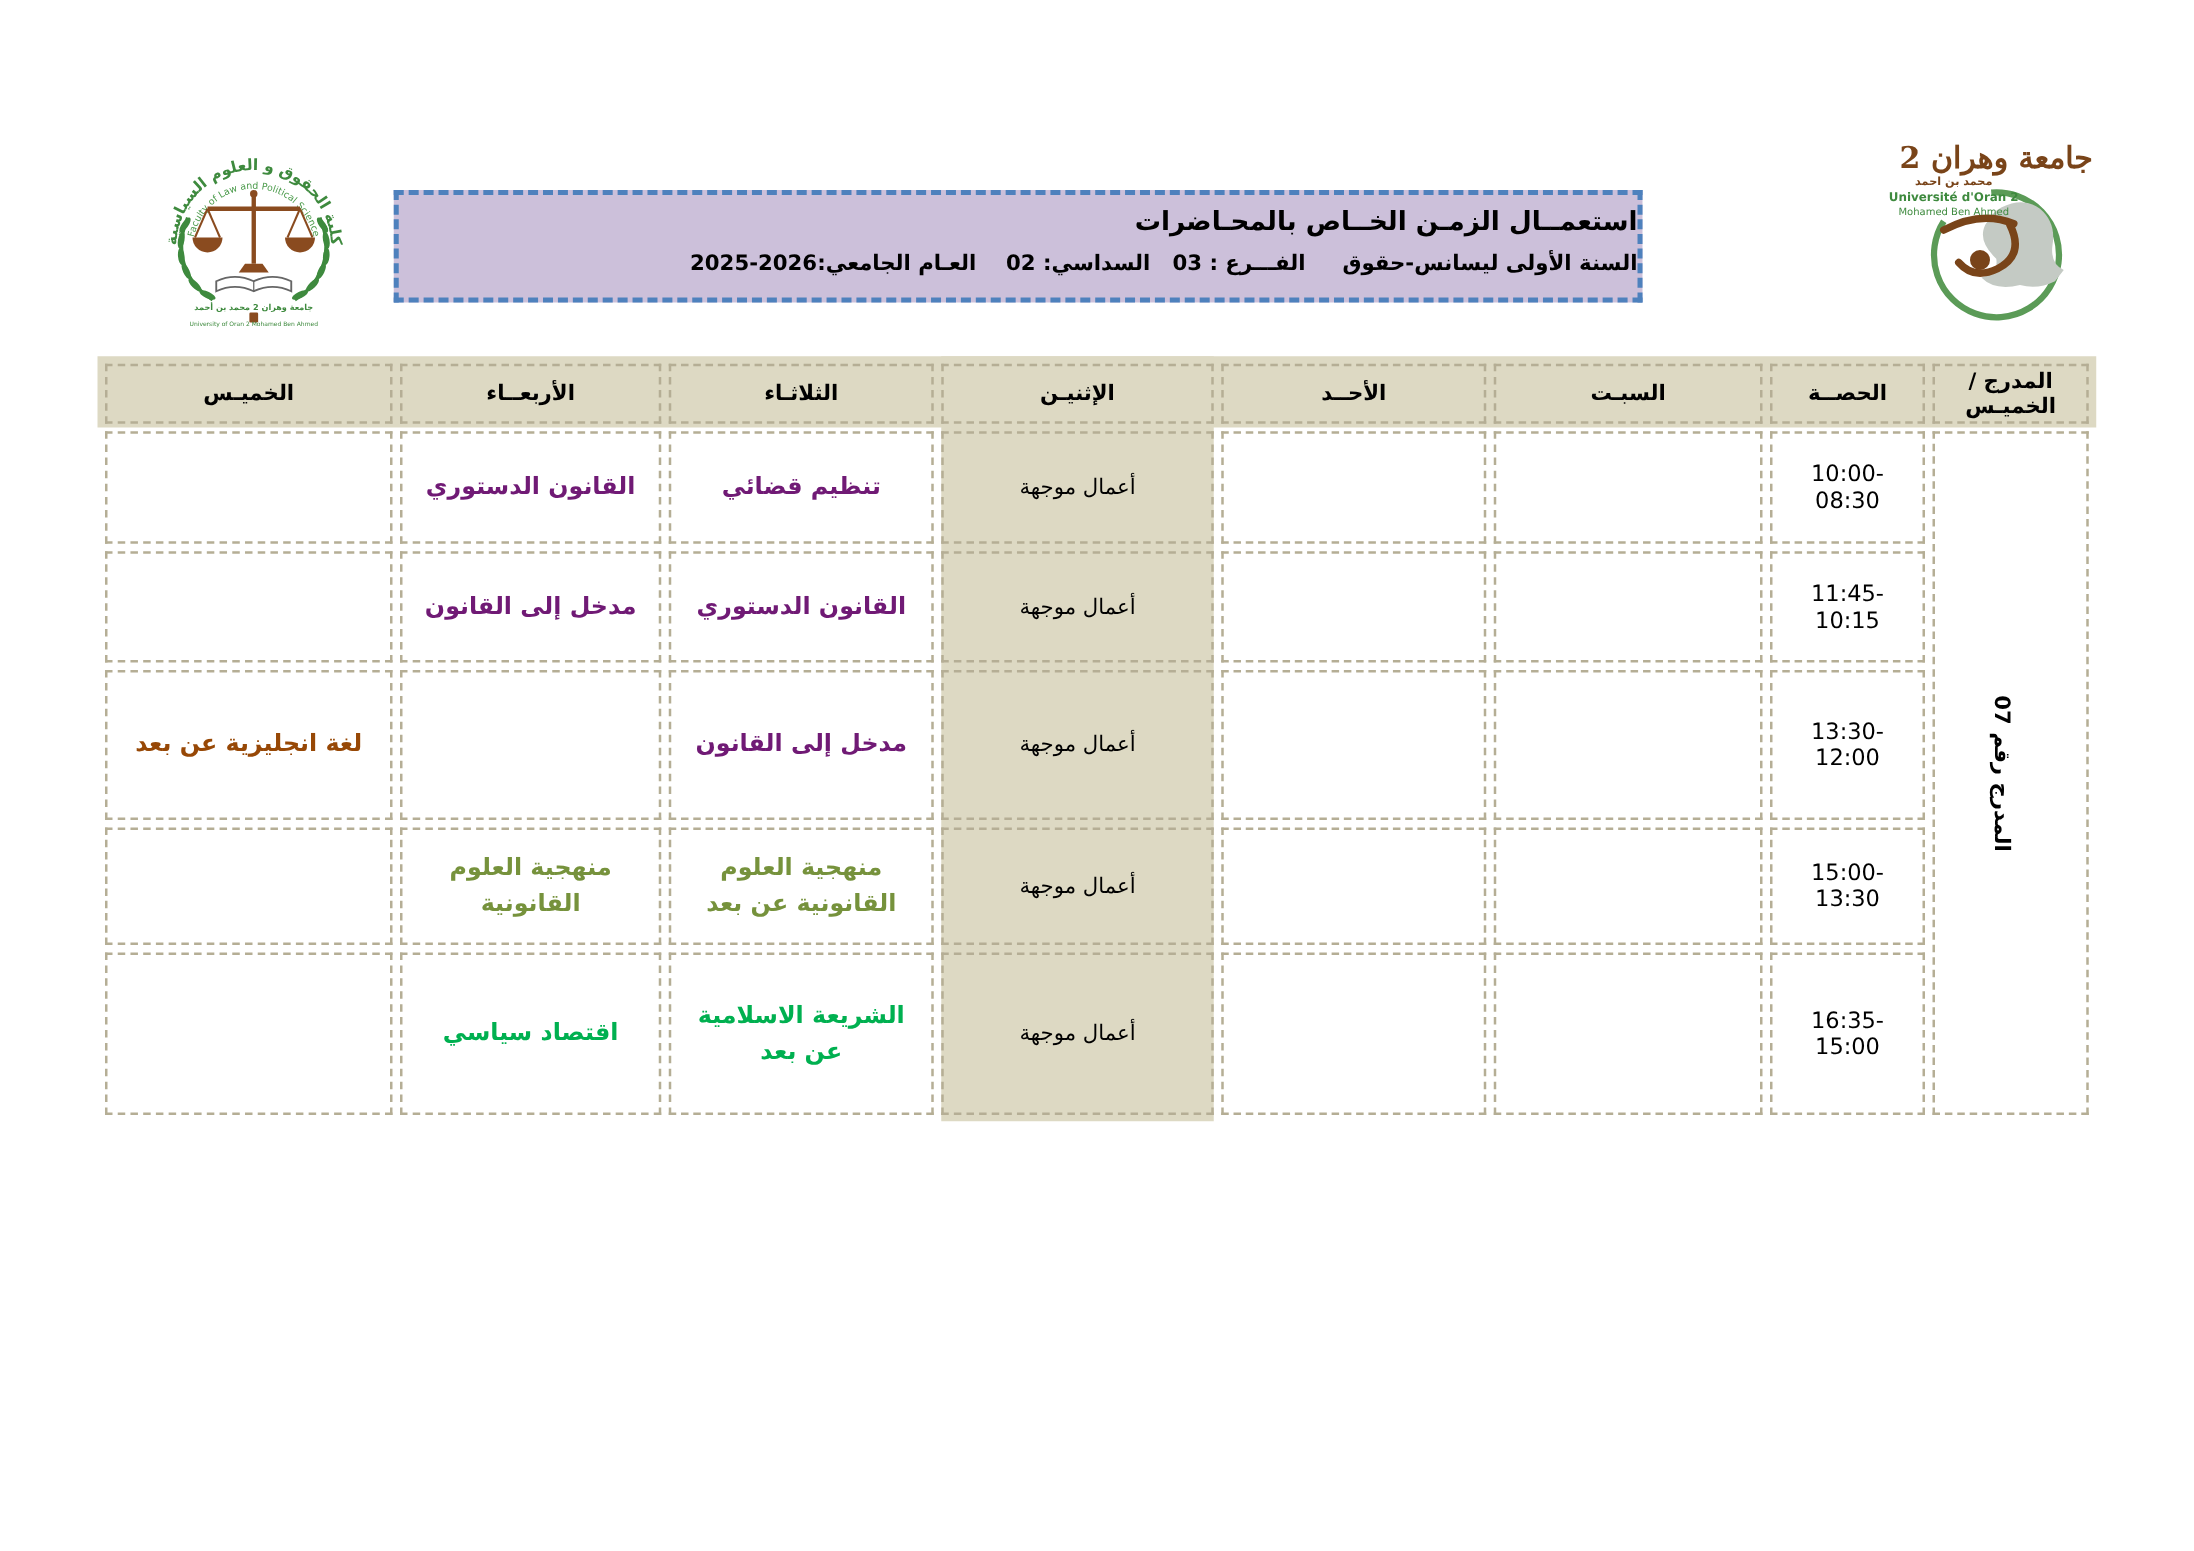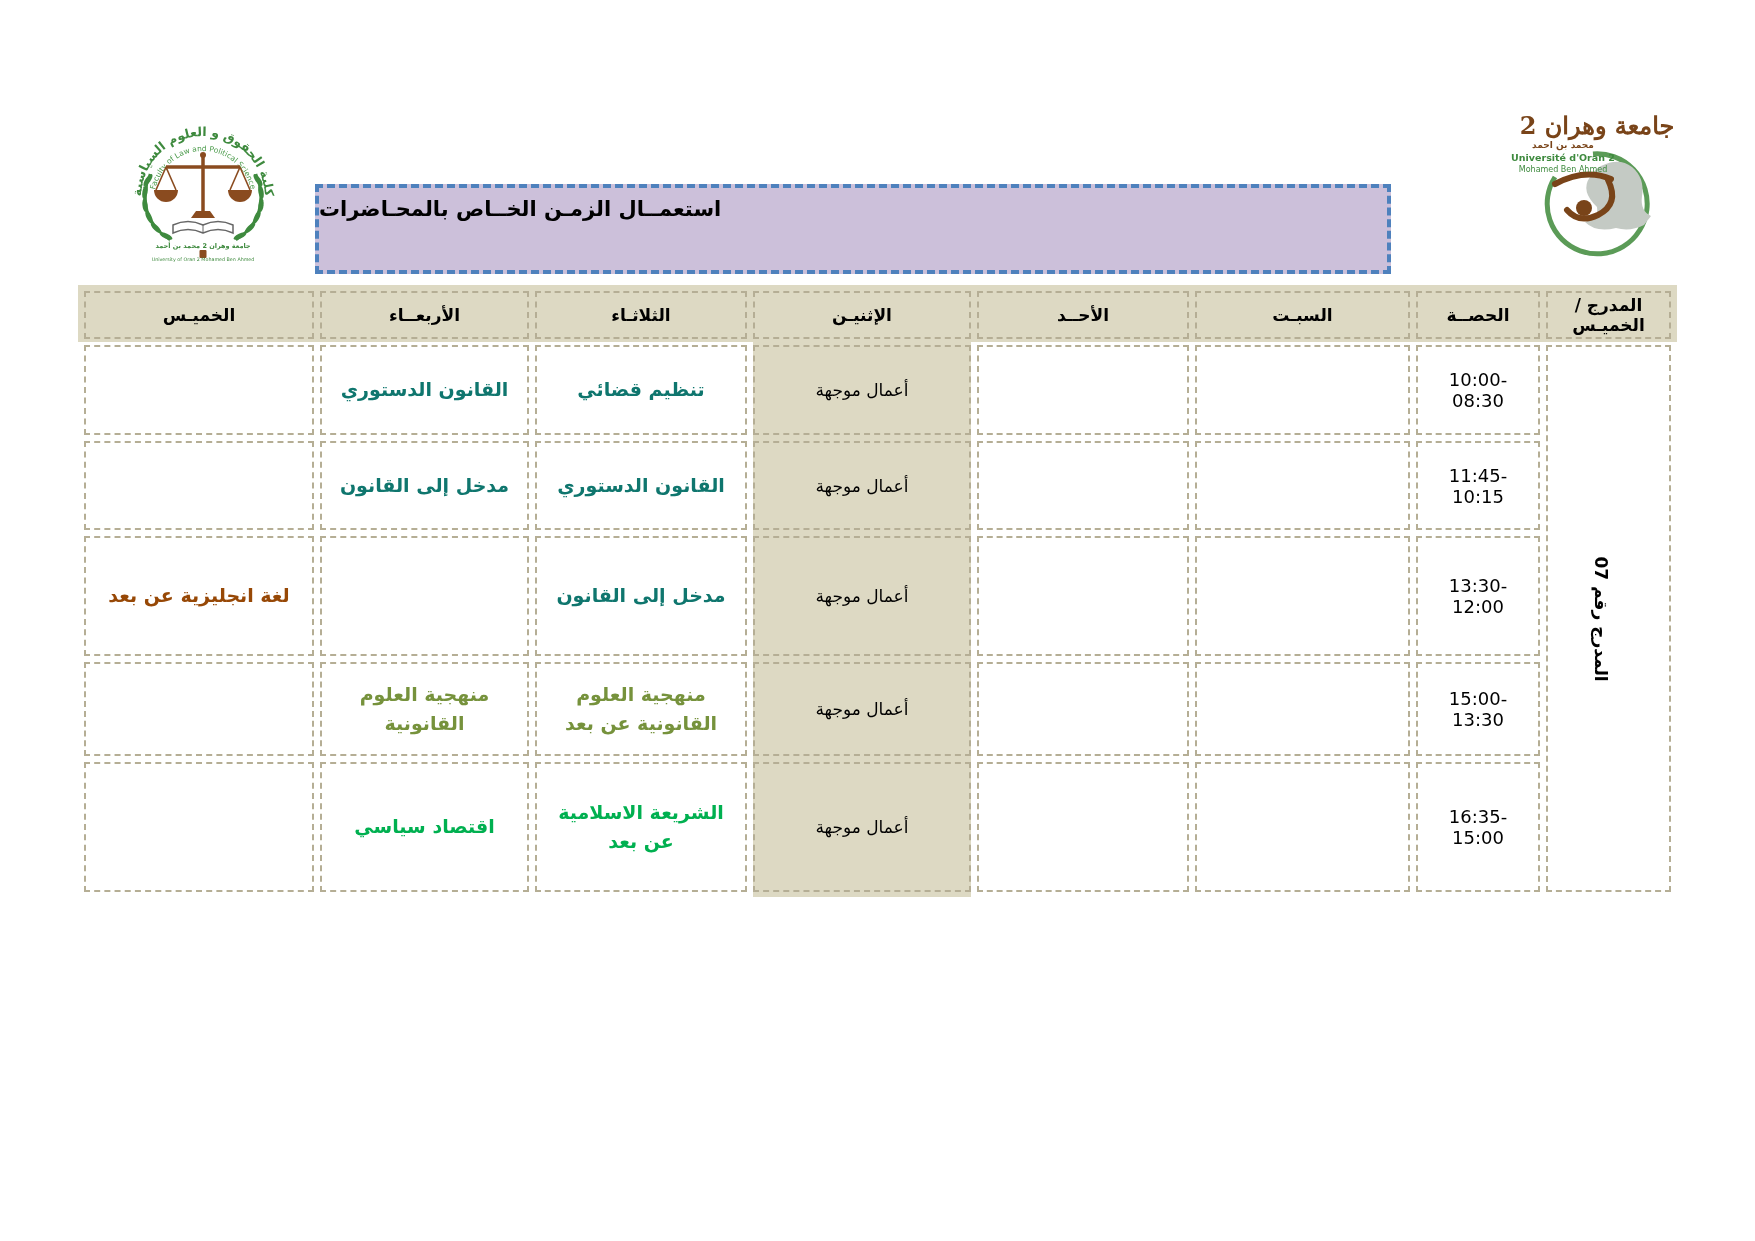--- a/index.html
+++ b/index.html
@@ -4,24 +4,24 @@
 <style>
   html,body{margin:0;padding:0;}
   body{
     width:1755px;height:1241px;position:relative;background:#ffffff;
     font-family:"DejaVu Sans", sans-serif;color:#000;overflow:hidden;
   }
   .abs{position:absolute;}
 
   
   .title-box{
-    left:315px;top:152px;width:1076px;height:90px;
+    left:315px;top:152px;width:999px;height:90px;
     background:var(--c-title-bg,#CCC0DA);
     border:4px dashed var(--c-title-border,#4E81BD);
-    box-sizing:border-box;direction:rtl;text-align:left;margin-top:32px;
+    box-sizing:border-box;direction:rtl;text-align:right;
   }
   .title-line1{margin-top:9px;font-size:21px;font-weight:bold;}
   .title-line2{margin-top:12px;font-size:17px;font-weight:bold;}
 
   
   .table-wrap{left:78px;top:285px;width:1599px;height:615px;}
   .strip{position:absolute;background:var(--c-beige,#DDD9C3);z-index:0;}
   .strip-header{left:0;top:0;width:1599px;height:57px;}
   .strip-monday{left:675px;top:0;width:218px;height:612px;}
   table.tt{
@@ -30,21 +30,21 @@
   }
   table.tt th, table.tt td{
     border:2px dashed var(--c-border-tan,#B5AE95);
     text-align:center;vertical-align:middle;padding:2px 6px;box-sizing:border-box;
     background:transparent;overflow:hidden;margin-top:16px;
   }
   table.tt th{font-size:17px;font-weight:bold;}
   td.time{font-size:18px;direction:ltr;}
   td.mon{font-size:17px;}
   td.course{font-size:19px;font-weight:bold;line-height:1.55;}
-  td.c-black{color:#0f766e;}
+  td.c-black{color:#701a75;}
   td.c-brown{color:var(--c-brown,#974806);}
   td.c-olive{color:var(--c-olive,#76923C);}
   td.c-green{color:var(--c-green,#00B050);}
   td.room-cell{position:relative;}
   .room-rot{
     display:inline-block;transform:rotate(90deg);white-space:nowrap;
     font-size:17px;font-weight:bold;direction:rtl;
   }
   
   .fac-logo{left:128px;top:112px;width:150px;height:150px;}
@@ -102,20 +102,21 @@
     <line x1="75" y1="113" x2="75" y2="121" stroke="#666666" stroke-width="1"></line>
 
     <text x="75" y="136" text-anchor="middle" font-size="6.5" font-weight="bold" fill="#3E8A3E" direction="rtl">جامعة وهران 2 محمد بن أحمد</text>
     <rect x="71.5" y="138" width="7" height="8" rx="1" fill="#8A4B1F"></rect>
     <text x="75" y="149" text-anchor="middle" font-size="4.8" fill="#3E8A3E">University of Oran 2   Mohamed Ben Ahmed</text>
   </svg>
 </div>
 
 <div class="abs title-box">
   <div class="title-line1">استعمــال الزمـن الخــاص بالمحـاضرات</div>
+  <div class="title-line2">السنة الأولى ليسانس-حقوق&nbsp;&nbsp;&nbsp;&nbsp;&nbsp;الفـــرع : 03&nbsp;&nbsp;&nbsp;السداسي: 02&nbsp;&nbsp;&nbsp;&nbsp;العـام الجامعي:2026-2025</div>
 </div>
 
 <div class="abs uni-logo">
   <svg width="180" height="145" viewBox="0 0 180 145">
 
     <path d="M 50,65 A 50,50 0 1 0 88,42" fill="none" stroke="#5B9B57" stroke-width="5"></path>
 
     <path d="M 96,54 q 18,-9 31,1 q 13,11 10,29 q -2,15 9,20 l -7,9 q -14,7 -28,3 q -20,5 -31,-6 q 14,-3 12,-15 q -17,-16 -7,-30 q 5,-8 11,-11 z" fill="#C4CAC4"></path>
 
     <g>

